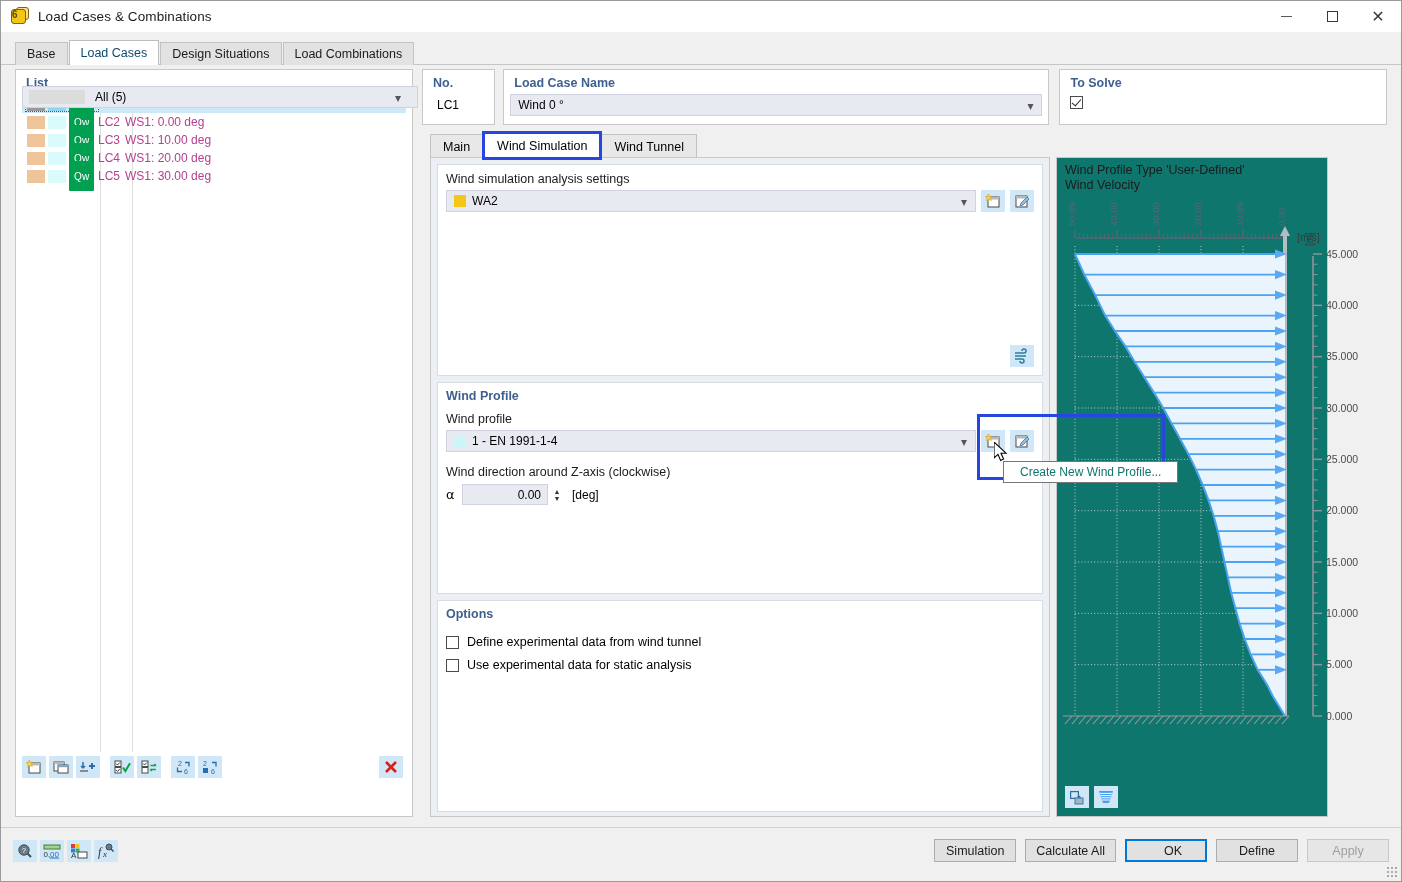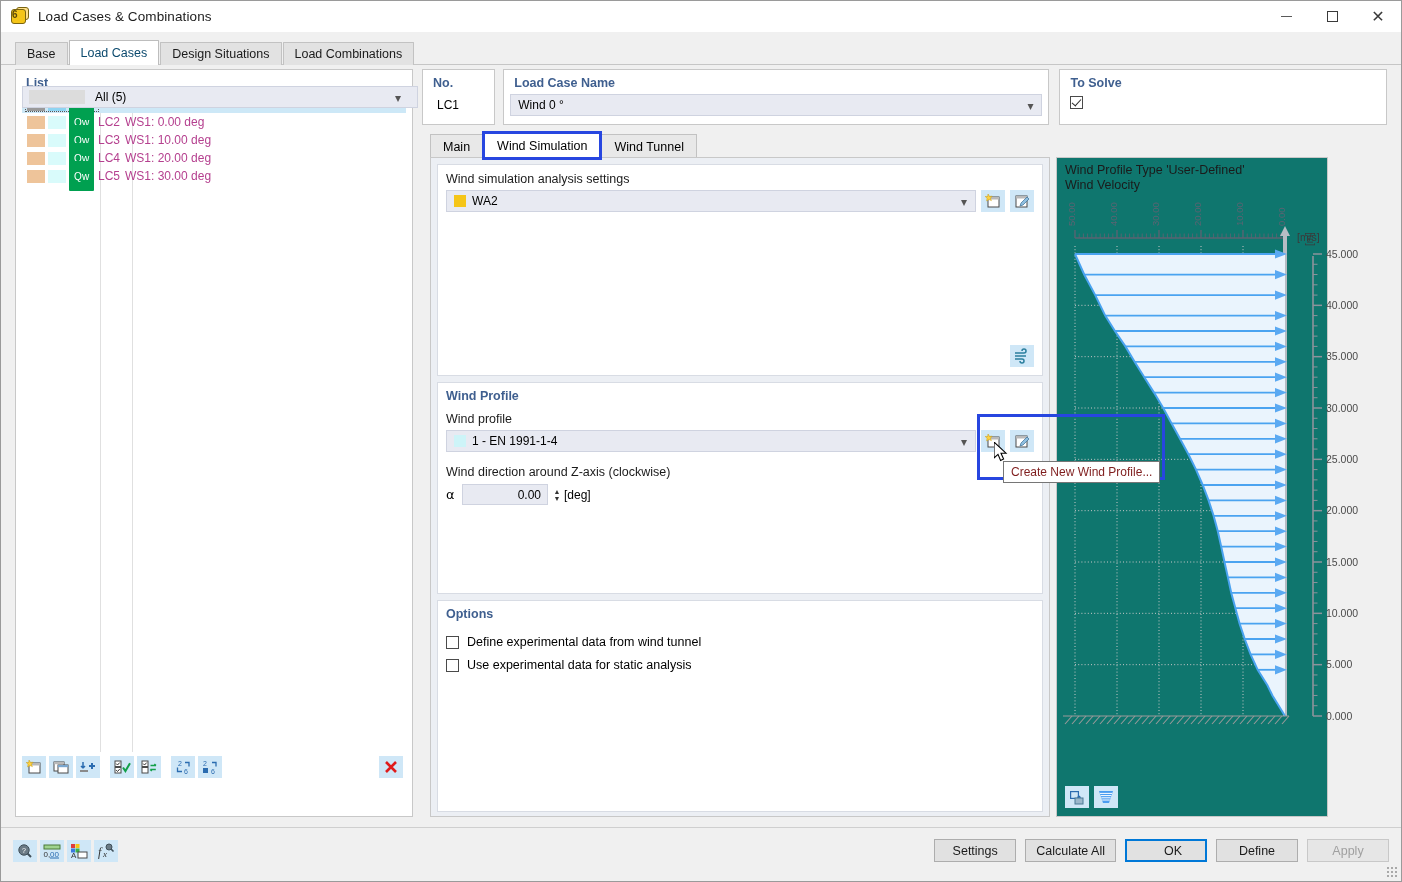--- a/index.html
+++ b/index.html
@@ -205,34 +205,34 @@
   .numfld {
     width: 86px; height: 21px; background: #e8eaf2; border: 1px solid #cfd3e0;
     display: flex; align-items: center; justify-content: flex-end;
     padding-right: 6px; font-size: 12px;
   }
   .spinner {
     width: 14px; height: 21px; display: flex; flex-direction: column;
     align-items: center; justify-content: center; margin-left: 2px; color: #333;
   }
   .spinner i { font-style: normal; font-size: 7px; line-height: 7px; }
-  .unit { font-size: 12px; }
+  .unit { margin-left: 8px; font-size: 12px; }
 
   .optrow { display: flex; align-items: center; padding-left: 8px; margin-top: 9px; font-size: 12.5px; }
   .optrow .chk { margin-right: 8px; }
 
   
   .hl-box {
     position: absolute; border: 3px solid #2746e0; background: transparent;
     pointer-events: none; z-index: 10;
   }
   .tooltip {
     position: absolute; background: #ffffff; border: 1px solid #767676;
-    font-size: 12px; padding: 3px 7px; white-space: nowrap; z-index: 12;
-    color: #7f1d1d;
+    font-size: 12px; padding: 3px 16px; white-space: nowrap; z-index: 12;
+    color: #0f766e;
   }
   .cursor { position: absolute; z-index: 13; }
 
   
   .chartpanel {
     position: absolute; left: 634px; top: 88px; width: 272px; height: 660px;
     background: #0f766e; border: 1px solid #c8c8c8;
   }
   .chart-title { font-size: 12.5px; padding: 5px 0 0 8px; color: #1b1b1b; }
   .chart-title2 { font-size: 12.5px; padding: 1px 0 0 8px; color: #1b1b1b; }
@@ -851,21 +851,21 @@
         <svg width="20" height="16" viewBox="0 0 20 16">
             <text x="2" y="13" font-size="12" fill="#333" font-style="italic" font-family="Liberation Serif">f</text>
             <text x="7" y="14" font-size="9" fill="#333" font-style="italic" font-family="Liberation Serif">x</text>
             <circle cx="13" cy="4" r="3" fill="#6b7b86" stroke="#3f4f59"></circle>
             <path d="M15 6l2.5 2.5" stroke="#3f4f59" stroke-width="1.6"></path>
           </svg>
       </div>
     </div>
 
     <div class="dlg-buttons">
-      <div class="dbtn">Settings</div>
+      <div class="dbtn">Simulation</div>
       <div class="dbtn">Calculate All</div>
       <div class="dbtn primary">OK</div>
       <div class="dbtn">Define</div>
       <div class="dbtn disabled">Apply</div>
     </div>
     <div class="grip"></div>
   </div>
 </div>
 
 </body></html>

